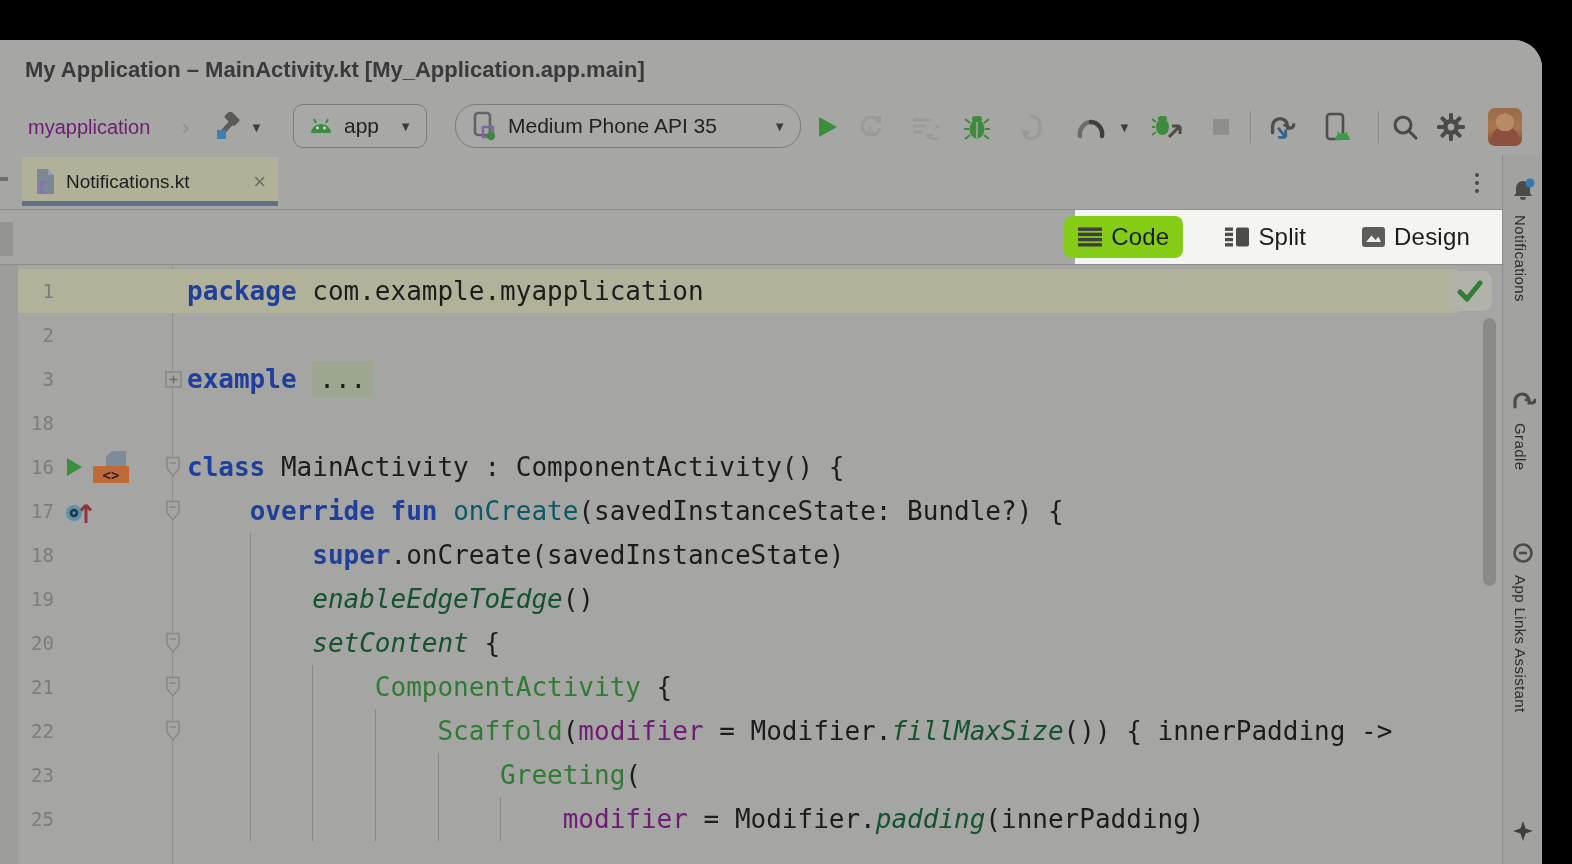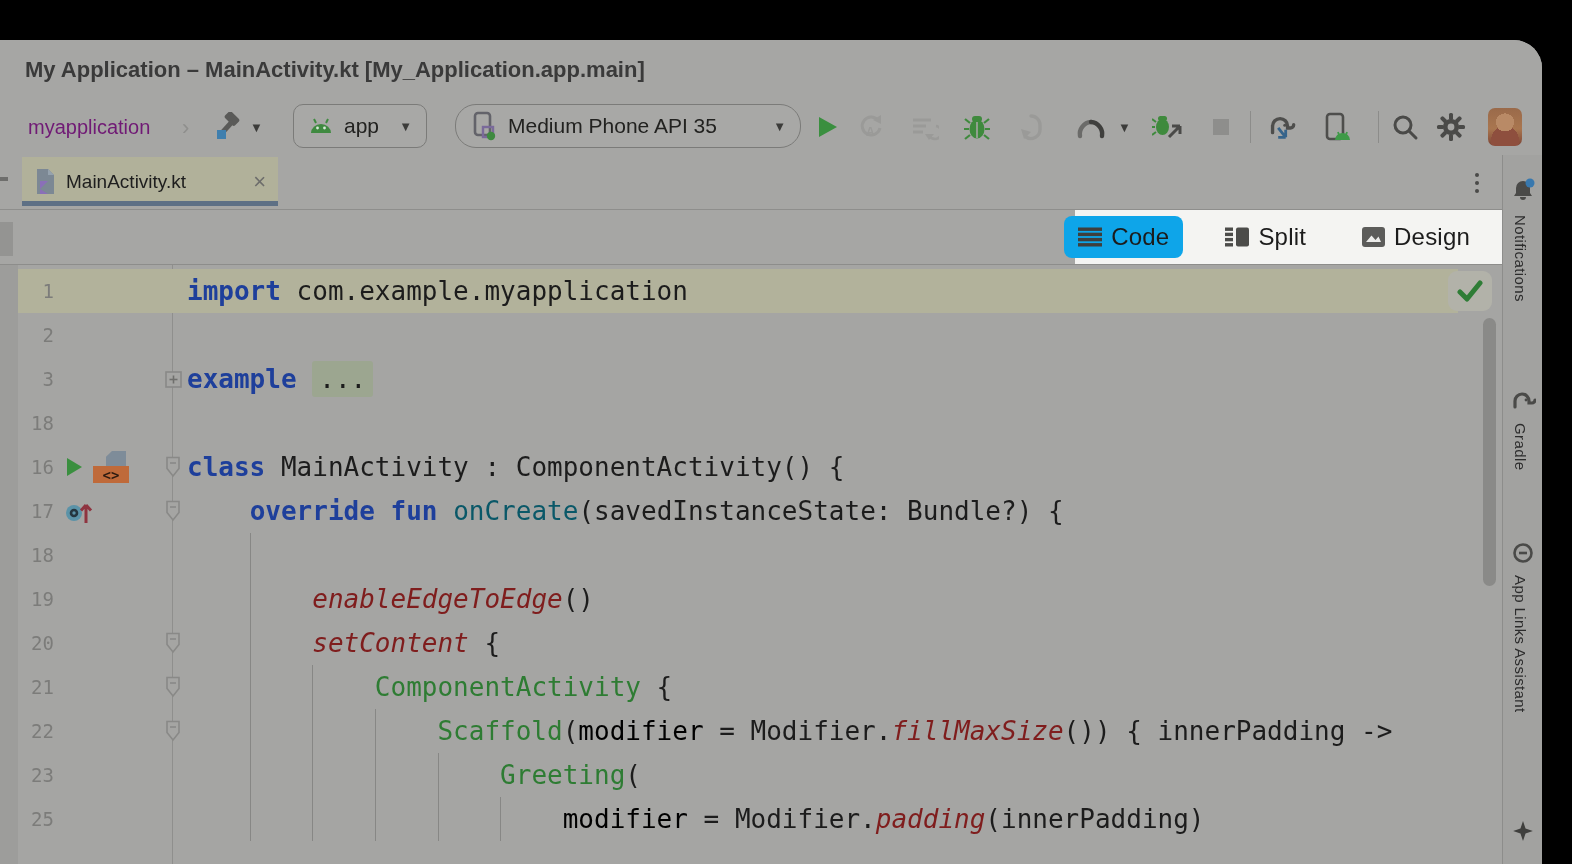--- a/index.html
+++ b/index.html
@@ -37,40 +37,40 @@
   #kebab{position:absolute;left:1466px;top:12px;width:22px;height:32px;display:flex;flex-direction:column;align-items:center;justify-content:center;gap:4px;}
   #kebab i{width:4px;height:4px;border-radius:50%;background:#4a4a48;}
 
   
   #edtoolbar{position:absolute;left:0;top:170px;right:40px;height:54px;background:#a6a6a4;}
   #edtoolbar .nub{position:absolute;left:0;top:12px;width:13px;height:34px;background:#949492;}
   #spotlight{position:absolute;left:1075px;right:0;top:0;height:54px;background:#f4f4f2;
     display:flex;align-items:center;justify-content:flex-end;gap:28px;padding-right:18px;box-sizing:border-box;}
   .mode{display:flex;align-items:center;gap:9px;background:none;border:none;padding:7px 14px;border-radius:8px;
     font-family:"Liberation Sans",sans-serif;font-size:24px;color:#1c1c1c;letter-spacing:0.2px;}
-  .mode.selected{background:#0ea5e9;}
+  .mode.selected{background:#84cc16;}
 
   
   #editor{position:absolute;left:0;top:224px;right:40px;bottom:0;background:#a5a5a3;border-top:1px solid #8d8d8b;box-sizing:border-box;}
   #leftband{position:absolute;left:0;top:0;width:18px;height:100%;background:#9d9d9b;}
   #gutterline{position:absolute;left:172px;top:0;width:1px;height:100%;background:#8f8f8d;z-index:1;}
   #code-lines{position:absolute;left:0;top:4px;width:100%;z-index:2;}
   .row{position:relative;height:44px;font-family:"DejaVu Sans Mono",monospace;}
   .curline{position:absolute;left:18px;top:0;width:1440px;height:100%;background:#b2b29b;z-index:0;}
   .ln{position:absolute;left:20px;top:0;width:34px;text-align:right;line-height:44px;font-size:19px;color:#7c7c7a;z-index:2;}
   .gic{position:absolute;left:64px;top:0;width:94px;height:44px;display:flex;align-items:center;gap:9px;z-index:2;}
   .foldm{position:absolute;left:160px;top:0;width:26px;height:44px;display:flex;align-items:center;justify-content:center;z-index:3;}
   .codetxt{position:absolute;left:187px;top:0;white-space:pre;line-height:44px;font-size:26px;color:#1c1c1c;z-index:2;}
   .guide{position:absolute;top:0;height:44px;width:1px;background:rgba(0,0,0,0.18);z-index:1;}
   .seg.kw{color:#1e3f9b;font-weight:bold;}
   .seg.fn{color:#0a5868;}
-  .seg.fni{color:#7f1d1d;font-style:italic;}
+  .seg.fni{color:#14532d;font-style:italic;}
   .seg.comp{color:#2e7c33;}
   .seg.str{color:#1f7a24;}
-  .seg.param{color:#000000;}
+  .seg.param{color:#701a75;}
   .seg.folded{background:#9ca690;border-radius:3px;padding:3px 7px;color:#1c1c1c;}
   .cmpz{position:relative;width:36px;height:32px;}
   .cmpz-doc{position:absolute;right:3px;top:0;width:20px;height:15px;background:#7e8c99;
     clip-path:polygon(30% 0,100% 0,100% 100%,0 100%,0 38%);}
   .cmpz-tag{position:absolute;bottom:0;left:0;width:36px;height:17px;background:#bf6a3a;color:#2c1a10;
     font:bold 14px "DejaVu Sans Mono",monospace;display:flex;align-items:center;justify-content:center;}
   #checkwidget{position:absolute;left:1448px;top:6px;width:44px;height:40px;background:#b2b2a9;border-radius:9px;
     display:flex;align-items:center;justify-content:center;z-index:4;}
   #vscroll{position:absolute;left:1483px;top:53px;width:13px;height:268px;background:#8a8a88;border-radius:7px;z-index:4;}
 
@@ -240,21 +240,21 @@
 
   <div id="tabbar">
     <span id="tab-nub"></span>
     <div id="tab">
       <svg width="22" height="27" viewBox="0 0 22 27">
         <path d="M3 1 h11 l6 6 v19 H3 z" fill="#7c8894"></path>
         <path d="M14 1 v6 h6 z" fill="#95a2ae"></path>
         <polygon points="6,13 14,13 6,21" fill="#8a6fb8"></polygon>
         <polygon points="6,21 14,26 6,26" fill="#8a6fb8"></polygon>
       </svg>
-      <span class="lbl">MainActivity.kt</span>
+      <span class="lbl">Notifications.kt</span>
       <span class="close">×</span>
       <span class="underline"></span>
     </div>
     <div id="kebab">
         <i></i>
         <i></i>
         <i></i>
       </div>
   </div>
 
@@ -294,21 +294,21 @@
     </div>
   </div>
 
   <div id="editor">
     <div id="leftband"></div>
     <div id="gutterline"></div>
     <div id="code-lines">
         <div class="row">
           <span class="curline"></span>
           <span class="ln">1</span>
-          <span class="codetxt"><span class="seg kw">import</span><span class="seg pl"> com.example.myapplication</span></span>
+          <span class="codetxt"><span class="seg kw">package</span><span class="seg pl"> com.example.myapplication</span></span>
         </div>
         <div class="row">
           <span class="ln">2</span>
           <span class="codetxt"></span>
         </div>
         <div class="row">
           <span class="ln">3</span>
           <span class="foldm">
             <svg width="17" height="17" viewBox="0 0 17 17">
               <rect x="1" y="1" width="15" height="15" fill="#a5a5a3" stroke="#898987" stroke-width="1.6"></rect>
@@ -354,20 +354,21 @@
             <svg width="18" height="24" viewBox="0 0 18 24">
               <path d="M3 2.5 h12 v11 l-6 7.5 -6-7.5 z" fill="#a5a5a3" stroke="#898987" stroke-width="1.6"></path>
               <line x1="6" y1="8" x2="12" y2="8" stroke="#898987" stroke-width="1.6"></line>
             </svg>
           </span>
           <span class="codetxt"><span class="seg pl">    </span><span class="seg kw">override</span><span class="seg pl"> </span><span class="seg kw">fun</span><span class="seg pl"> </span><span class="seg fn">onCreate</span><span class="seg pl">(savedInstanceState: Bundle?) {</span></span>
         </div>
         <div class="row">
           <span class="guide" style="left:249.6px"></span>
           <span class="ln">18</span>
+          <span class="codetxt"><span class="seg pl">        </span><span class="seg kw">super</span><span class="seg pl">.onCreate(savedInstanceState)</span></span>
         </div>
         <div class="row">
           <span class="guide" style="left:249.6px"></span>
           <span class="ln">19</span>
           <span class="codetxt"><span class="seg pl">        </span><span class="seg fni">enableEdgeToEdge</span><span class="seg pl">()</span></span>
         </div>
         <div class="row">
           <span class="guide" style="left:249.6px"></span>
           <span class="ln">20</span>
           <span class="foldm">

